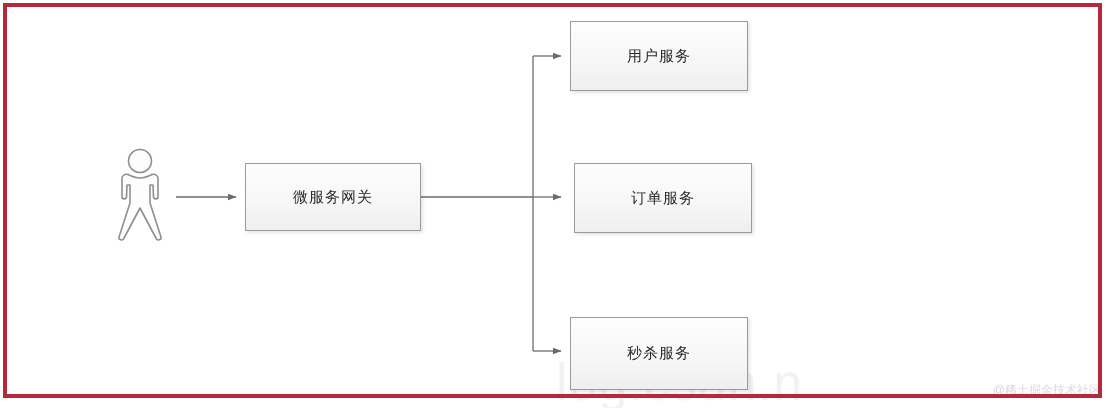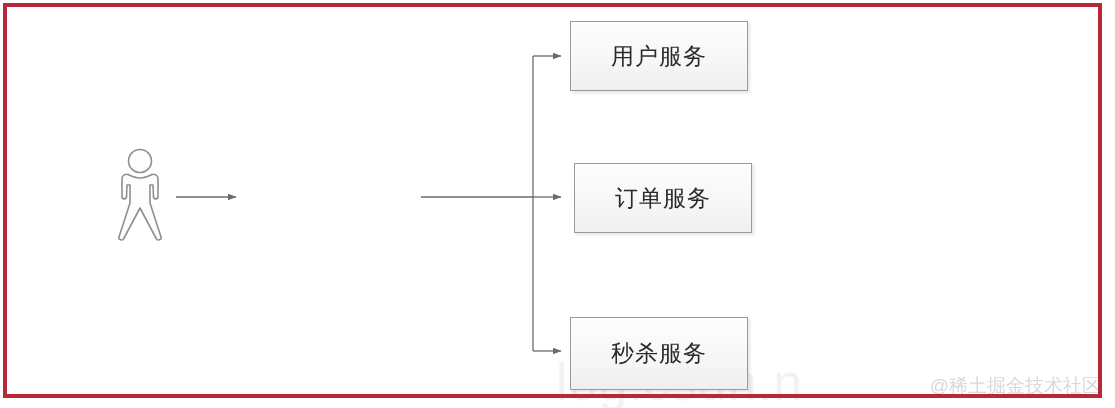--- a/index.html
+++ b/index.html
@@ -50,41 +50,41 @@
     color: #f2f2f2;
     white-space: nowrap;
     z-index: 12;
     user-select: none;
   }
   .wm-corner {
     position: absolute;
     right: 14px;
     bottom: 9px;
     font-family: "Liberation Sans", "DejaVu Sans", sans-serif;
-    font-size: 19px;
+    font-size: 12px;
     color: #d9d9d9;
     white-space: nowrap;
     z-index: 30;
     user-select: none;
   }
   
   .node {
     position: absolute;
     box-sizing: border-box;
     border: 1px solid #9a9a9a;
     background: linear-gradient(to bottom, #fdfdfd 0%, #f7f7f7 55%, #efefef 100%);
     box-shadow: 2px 2px 3px rgba(0,0,0,0.10);
     display: flex;
     align-items: center;
     justify-content: center;
     z-index: 20;
   }
   .node-label {
     font-family: "Liberation Serif", "DejaVu Serif", serif;
-    font-size: 23px;
+    font-size: 15px;
     color: #2a2a2a;
     letter-spacing: 1px;
     white-space: nowrap;
   }
   #node-gateway { left: 245px; top: 163px; width: 176px; height: 68px; }
   #node-user    { left: 570px; top: 21px;  width: 178px; height: 70px; }
   #node-order   { left: 574px; top: 163px; width: 178px; height: 70px; }
   #node-seckill { left: 570px; top: 317px; width: 178px; height: 73px; }
 
   
@@ -154,20 +154,23 @@
                  C14.8,93.2 10.2,91.8 11,89
                  L22,55
                  L22,37
                  L19,37
                  L18.5,49
                  C18.5,51.5 14,51.5 14,49
                  Z"></path>
       </g>
     </svg>
 
+    <div class="node" id="node-gateway">
+      <span class="node-label">微服务网关</span>
+    </div>
 
     <div class="node" id="node-user">
       <span class="node-label">用户服务</span>
     </div>
 
     <div class="node" id="node-order">
       <span class="node-label">订单服务</span>
     </div>
 
     <div class="node" id="node-seckill">

